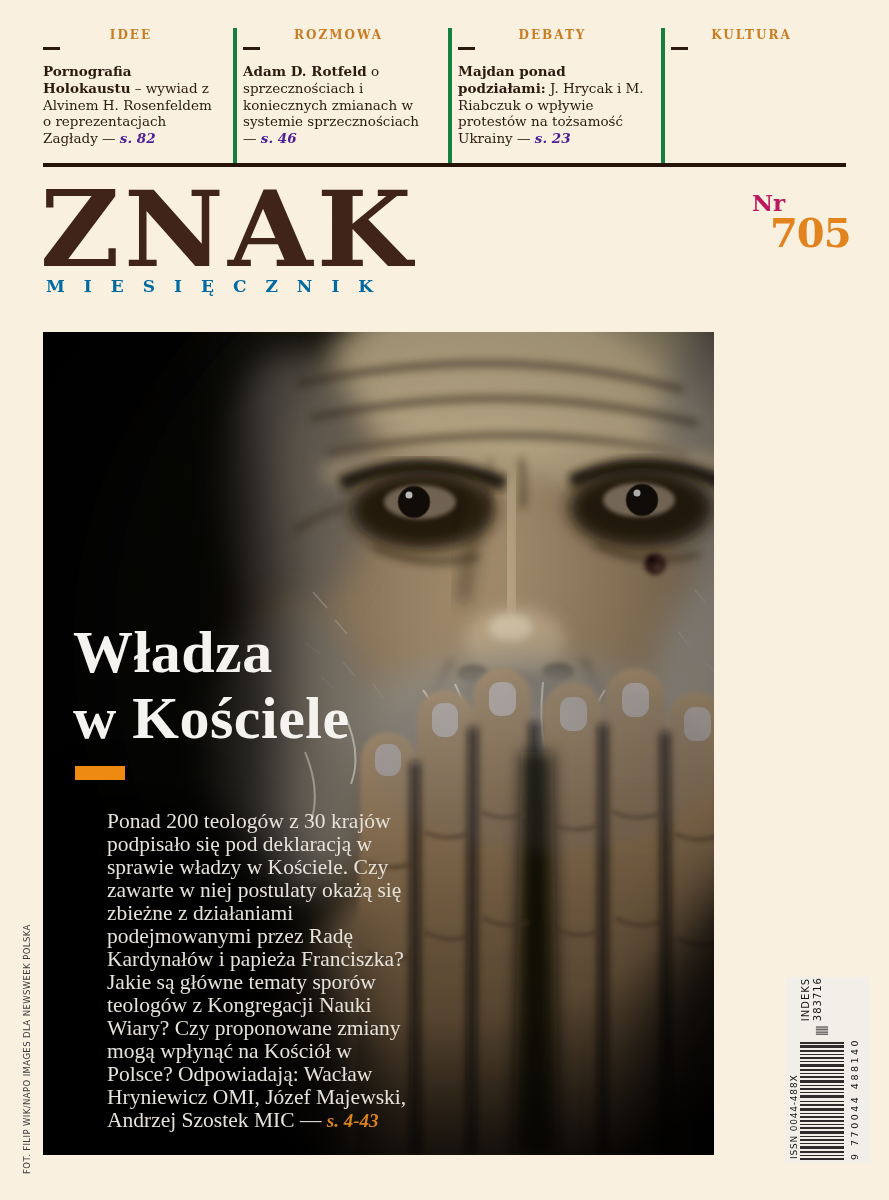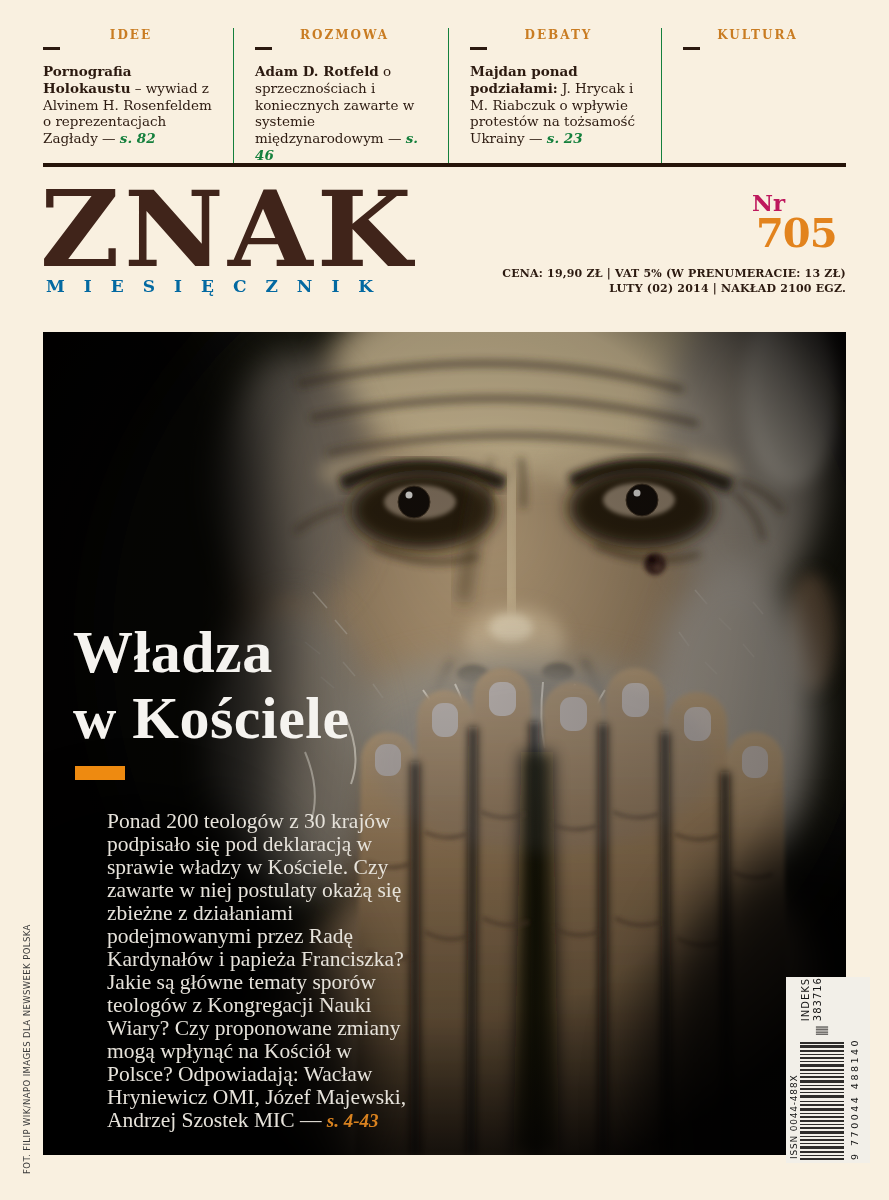--- a/index.html
+++ b/index.html
@@ -5,46 +5,46 @@
   html,body{margin:0;padding:0;background:#777;}
   .page{
     position:relative;width:889px;height:1200px;margin:0 auto;
     background:#f9f0e0;overflow:hidden;
     font-family:"DejaVu Serif",serif;color:#2c1a10;
   }
   
   .teasers{position:absolute;left:43px;top:28px;width:803px;height:135px;
     display:grid;grid-template-columns:190px 215px 213px 185px;}
   .teaser{padding-right:14px;}
-  .teaser + .teaser{border-left:1px solid #15803d;padding-left:21px;}
+  .teaser + .teaser{border-left:4px solid #15803d;padding-left:6px;}
   .kicker{font-size:12px;font-weight:bold;letter-spacing:2px;color:#c97c22;text-align:center;}
   .kicker-dash{width:17px;height:3px;background:#2c1a10;margin:5px 0 13px 0;}
   .teaser p{margin:0;font-size:13.5px;line-height:16.8px;color:#2c1a10;}
   .teaser p strong{font-weight:bold;}
   .t-ital{font-style:italic;}
-  .pref{color:#15803d;font-weight:bold;font-style:italic;}
+  .pref{color:#4c1d95;font-weight:bold;font-style:italic;}
   
   .rule{position:absolute;left:43px;top:163px;width:803px;height:4px;background:#261409;}
   
   .logo{position:absolute;left:40px;top:178px;font-size:104px;line-height:104px;
     font-weight:bold;color:#40241a;letter-spacing:4px;transform:scaleX(1.05);
     transform-origin:left top;}
   .logo-sub{position:absolute;left:46px;top:276px;font-size:17px;font-weight:bold;
     color:#0369a1;letter-spacing:19px;white-space:nowrap;}
   .issue{position:absolute;left:752px;top:190px;width:95px;}
   .issue-label{display:inline-block;font-size:23px;font-weight:bold;color:#be185d;
     vertical-align:top;line-height:26px;}
   .issue-underline{width:24px;height:3px;background:#6b5a4a;margin-top:3px;}
   .issue-number{display:inline-block;font-size:40px;line-height:40px;font-weight:bold;
-    color:#e2831d;letter-spacing:-1px;margin-left:4px;vertical-align:top;
+    color:#e2831d;letter-spacing:-1px;margin-left:18px;vertical-align:top;
     transform:translateY(-3px);}
   .price{position:absolute;right:43px;top:267px;text-align:right;font-size:11px;
     line-height:14.5px;color:#2c1a10;letter-spacing:.2px;font-weight:600;}
   
-  .photo{position:absolute;left:43px;top:332px;width:803px;height:823px;
+  .photo{position:absolute;left:43px;top:332px;width:671px;height:823px;
     background:#0a0807;overflow:hidden;}
   .portrait{position:absolute;left:0;top:0;}
   .headline{position:absolute;left:30px;top:287px;
     font-family:"Liberation Serif",serif;font-weight:bold;
     font-size:60px;line-height:66px;color:#f5f3ef;letter-spacing:.5px;}
   .orange-bar{position:absolute;left:32px;top:434px;width:50px;height:14px;background:#ee8a10;}
   .lead{position:absolute;left:48px;top:462px;width:312px;margin:16px;
     font-family:"Liberation Serif",serif;font-size:21.5px;line-height:23px;
     color:#e6e2da;}
   .lead .dash{color:#e6e2da;}
@@ -79,21 +79,21 @@
       <div class="kicker-dash"></div>
       <p><strong>Pornografia Holokaustu</strong>
         <span>– wywiad z Alvinem H. Rosenfeldem o reprezentacjach Zagłady</span>
         <span>—</span>
         <em class="pref">s. 82</em></p>
     </article>
     <article class="teaser">
       <div class="kicker">ROZMOWA</div>
       <div class="kicker-dash"></div>
       <p><strong>Adam D. Rotfeld</strong>
-        <span>o sprzecznościach i koniecznych zawarte w systemie międzynarodowym</span>
+        <span>o sprzecznościach i koniecznych zmianach w systemie sprzecznościach</span>
         <span>—</span>
         <em class="pref">s. 46</em></p>
     </article>
     <article class="teaser">
       <div class="kicker">DEBATY</div>
       <div class="kicker-dash"></div>
       <p><strong>Majdan ponad podziałami:</strong>
         <span>J. Hrycak i M. Riabczuk o wpływie protestów na tożsamość Ukrainy</span>
         <span>—</span>
         <em class="pref">s. 23</em></p>
@@ -109,24 +109,20 @@
   <div class="logo">ZNAK</div>
   <div class="logo-sub">MIESIĘCZNIK</div>
 
   <div class="issue">
     <span class="issue-label">
       <span>Nr</span>
       <span class="issue-underline"></span>
     </span><span class="issue-number">705</span>
   </div>
 
-  <div class="price">
-    <div>CENA: 19,90 ZŁ | VAT 5% (W PRENUMERACIE: 13 ZŁ)</div>
-    <div>LUTY (02) 2014 | NAKŁAD 2100 EGZ.</div>
-  </div>
 
   <section class="photo">
     <svg class="portrait" width="803" height="823" viewBox="0 0 803 823" xmlns="http://www.w3.org/2000/svg">
       <defs>
         <radialGradient id="gSkin" cx="50%" cy="35%" r="65%">
           <stop offset="0%" stop-color="#b29a77"></stop>
             <stop offset="55%" stop-color="#8d775b"></stop>
           <stop offset="100%" stop-color="#4a3b2b"></stop>
         </radialGradient>
         <linearGradient id="gFing" x1="0" y1="0" x2="0" y2="1">

